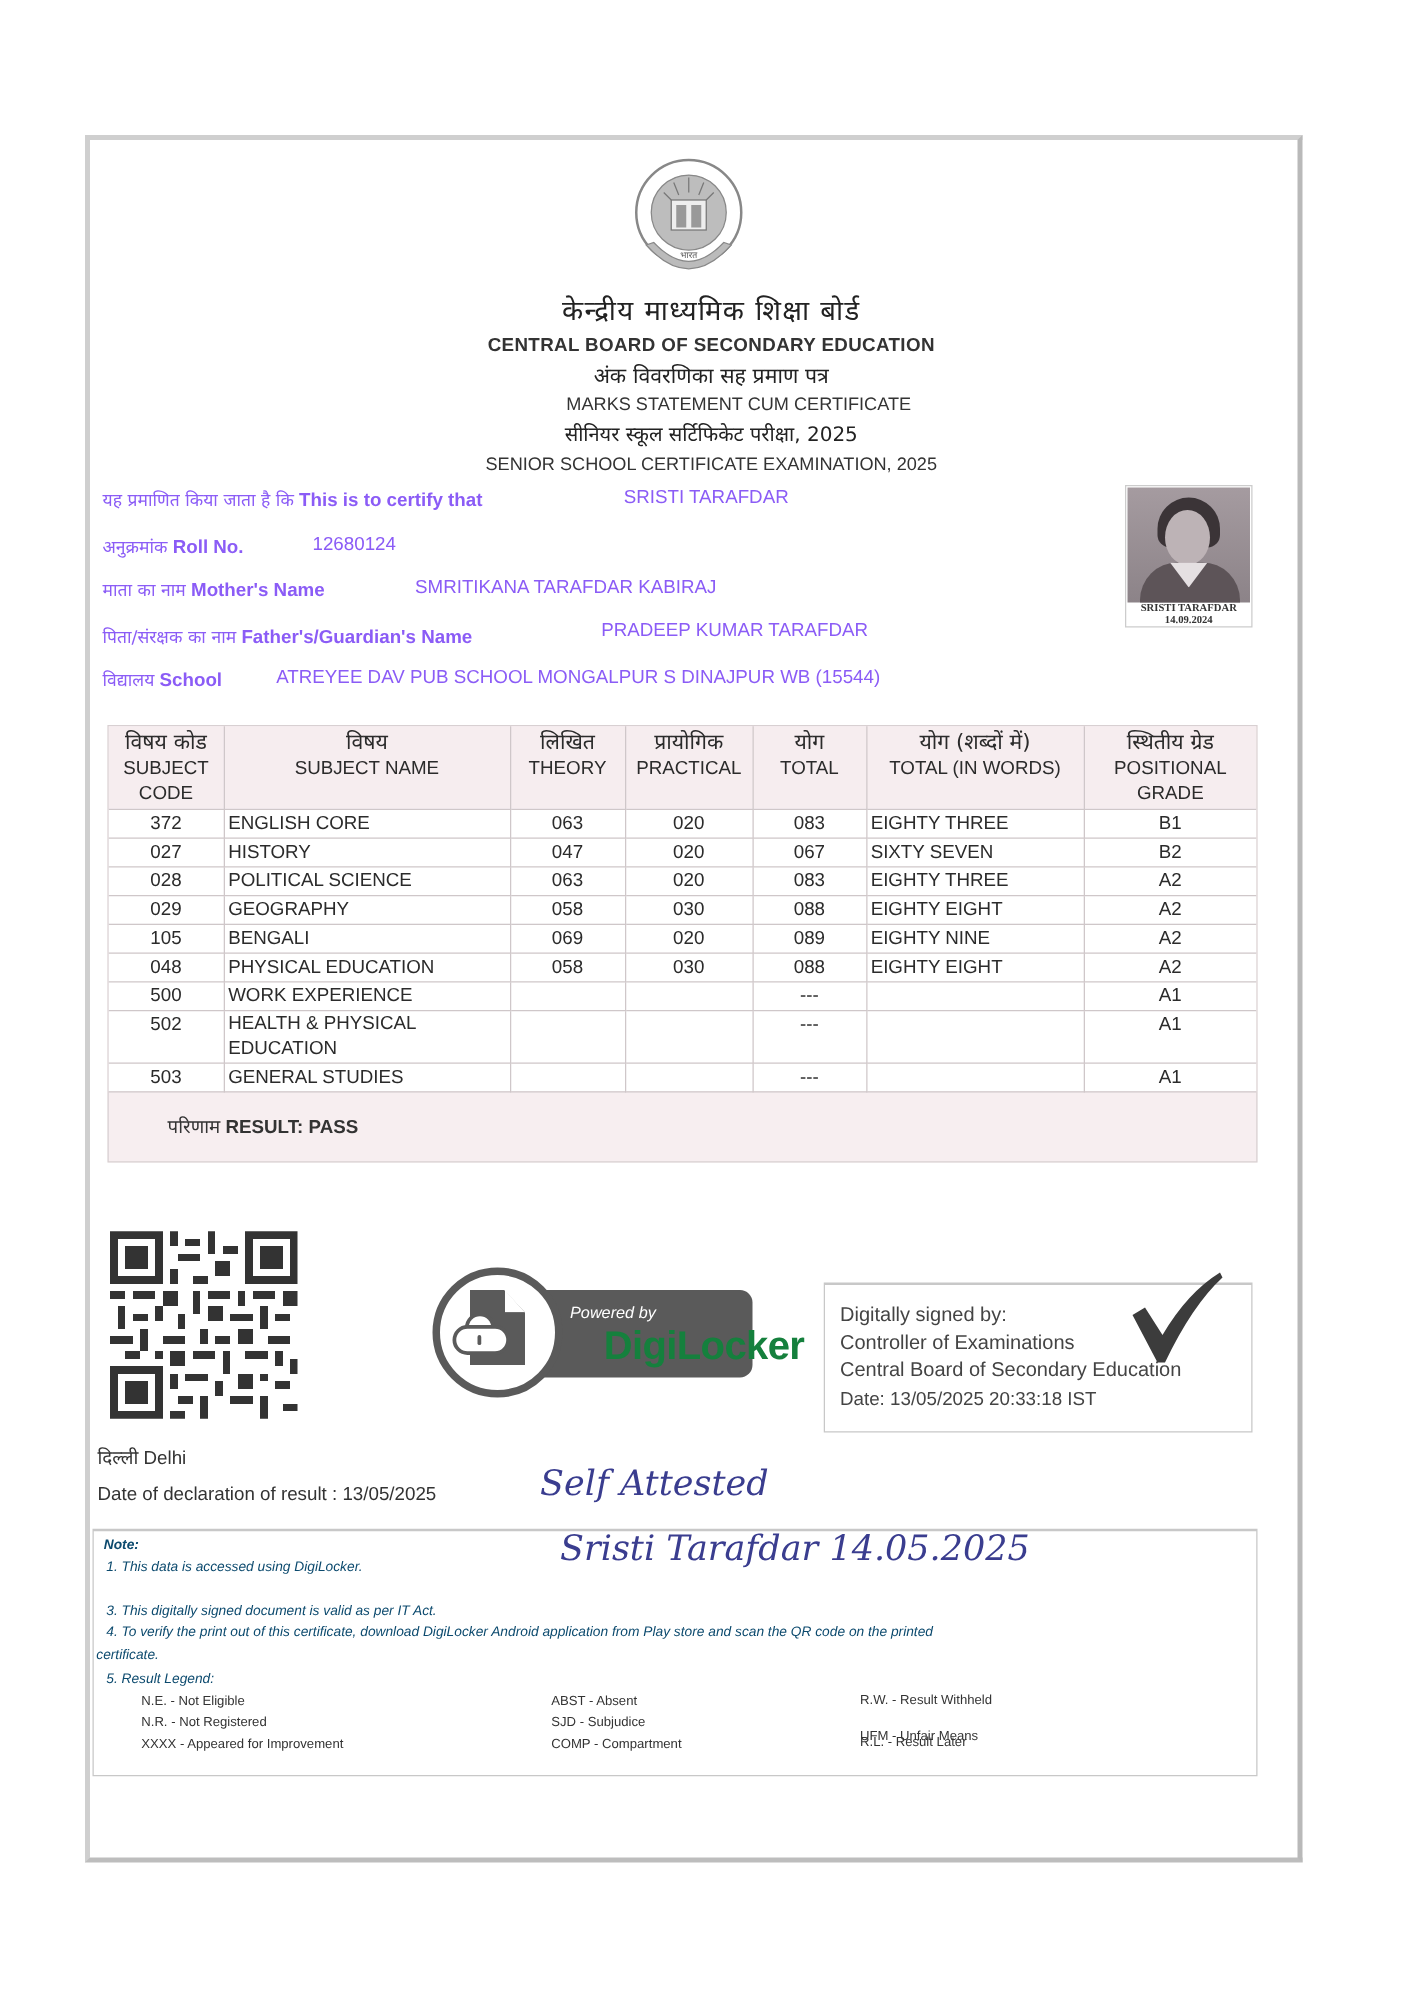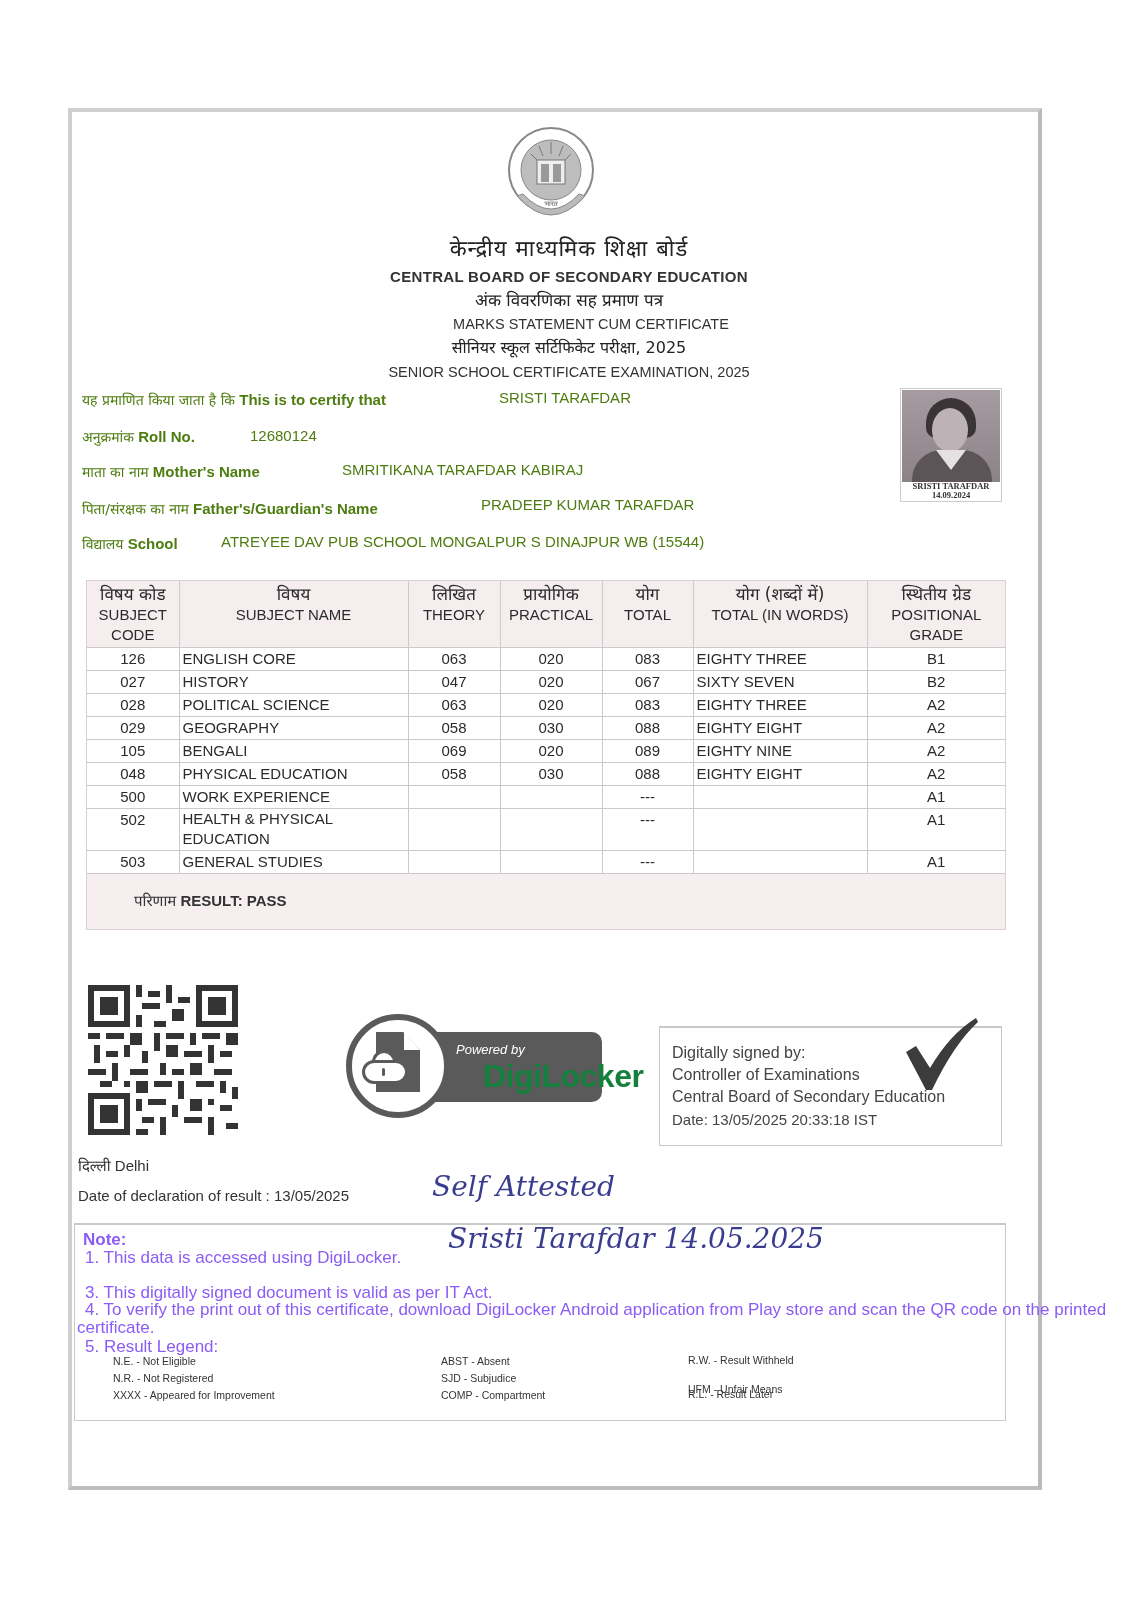--- a/index.html
+++ b/index.html
@@ -16,21 +16,21 @@
   .emblem { position: absolute; left: 503px; top: 124px; width: 96px; height: 106px; }
   .hdr { position: absolute; left: 0; width: 1138px; text-align: center; }
   .hdr.hi-1 { top: 232px; font-family: "DejaVu Sans", sans-serif; font-size: 22px; letter-spacing: 1px; color: #222; }
   .hdr.en-1 { top: 268px; font-size: 15px; font-weight: bold; letter-spacing: 0.3px; color: #333; }
   .hdr.hi-2 { top: 288px; font-family: "DejaVu Sans", sans-serif; font-size: 17px; color: #222; }
   .hdr.en-2 { top: 316px; font-size: 14.5px; color: #333; margin-left: 22px; }
   .hdr.hi-3 { top: 336px; font-family: "DejaVu Sans", sans-serif; font-size: 16px; color: #222; }
   .hdr.en-3 { top: 364px; font-size: 14.5px; color: #333; }
 
   
-  .info-row { position: absolute; font-size: 15px; color: #4d7c0f; white-space: nowrap; }
+  .info-row { position: absolute; font-size: 15px; color: #8b5cf6; white-space: nowrap; }
   .info-row .lbl-hi { font-family: "DejaVu Sans", sans-serif; font-size: 14px; }
   .info-row .lbl-en { font-weight: bold; font-size: 15px; }
 
   .photo {
     position: absolute; left: 900px; top: 388px; width: 102px; height: 114px;
     background: #fff; border: 1px solid #ccc;
   }
   .photo .pic {
     position: absolute; left: 1px; top: 1px; right: 1px; height: 92px;
     background: linear-gradient(180deg, #a59ba0 0%, #8c8388 100%);
@@ -145,21 +145,21 @@
     position: absolute; font-family: "DejaVu Serif", serif; font-style: italic; color: #3a3d8f; white-space: nowrap;
   }
   .hw1 { left: 432px; top: 1170px; font-size: 28px; }
   .hw2 { left: 448px; top: 1222px; font-size: 28px; }
 
   
   .notes {
     position: absolute; left: 74px; top: 1223px; width: 932px; height: 198px;
     border: 1px solid #c8c8c8; border-top: 2px solid #c8c8c8;
   }
-  .notes .n { position: absolute; font-size: 17px; color: #8b5cf6; white-space: nowrap; }
+  .notes .n { position: absolute; font-size: 11px; color: #0c4a6e; white-space: nowrap; font-style: italic; }
   .notes .title { left: 8px; top: 5px; font-weight: bold; }
   .notes .legend { font-size: 10.5px; color: #333; position: absolute; white-space: nowrap; }
 </style>
 </head>
 <body>
 
 <div class="frame"></div>
 
 <svg class="emblem" viewBox="0 0 96 106">
   <circle cx="48" cy="46" r="42" fill="none" stroke="#888" stroke-width="2"></circle>
@@ -194,21 +194,21 @@
 <div class="info-row" style="left:82px; top:427px;">
   <span class="lbl-hi">अनुक्रमांक</span>
   <span class="lbl-en">Roll No.</span>
 </div>
 <div class="info-row" style="left:250px; top:427px;">12680124</div>
 
 <div class="info-row" style="left:82px; top:462px;">
   <span class="lbl-hi">माता का नाम</span>
   <span class="lbl-en">Mother's Name</span>
 </div>
-<div class="info-row" style="left:342px; top:461px;text-align:center;">SMRITIKANA TARAFDAR KABIRAJ</div>
+<div class="info-row" style="left:332px; top:461px;text-align:center;">SMRITIKANA TARAFDAR KABIRAJ</div>
 
 <div class="info-row" style="left:82px; top:499px;">
   <span class="lbl-hi">पिता/संरक्षक का नाम</span>
   <span class="lbl-en">Father's/Guardian's Name</span>
 </div>
 <div class="info-row" style="left:481px; top:496px;">PRADEEP KUMAR TARAFDAR</div>
 
 <div class="info-row" style="left:82px; top:534px;">
   <span class="lbl-hi">विद्यालय</span>
   <span class="lbl-en">School</span>
@@ -266,21 +266,21 @@
             <span class="en">TOTAL (IN WORDS)</span>
           </th>
         <th>
             <span class="hi">स्थितीय ग्रेड</span>
             <span class="en">POSITIONAL GRADE</span>
           </th>
       </tr>
     </thead>
     <tbody>
       <tr>
-        <td class="c">126</td>
+        <td class="c">372</td>
         <td class="l">ENGLISH CORE</td>
         <td class="c">063</td>
         <td class="c">020</td>
         <td class="c">083</td>
         <td class="l">EIGHTY THREE</td>
         <td class="c">B1</td>
       </tr>
       <tr>
         <td class="c">027</td>
         <td class="l">HISTORY</td>

